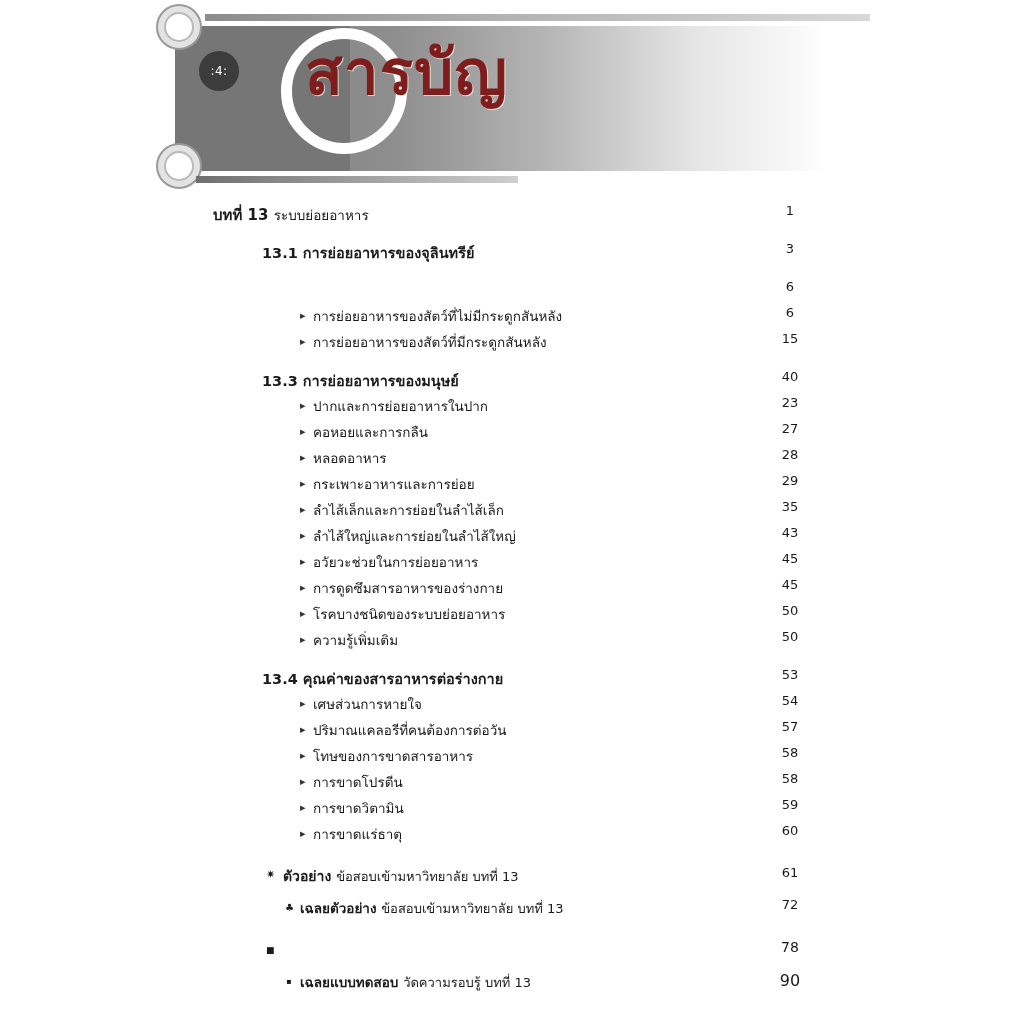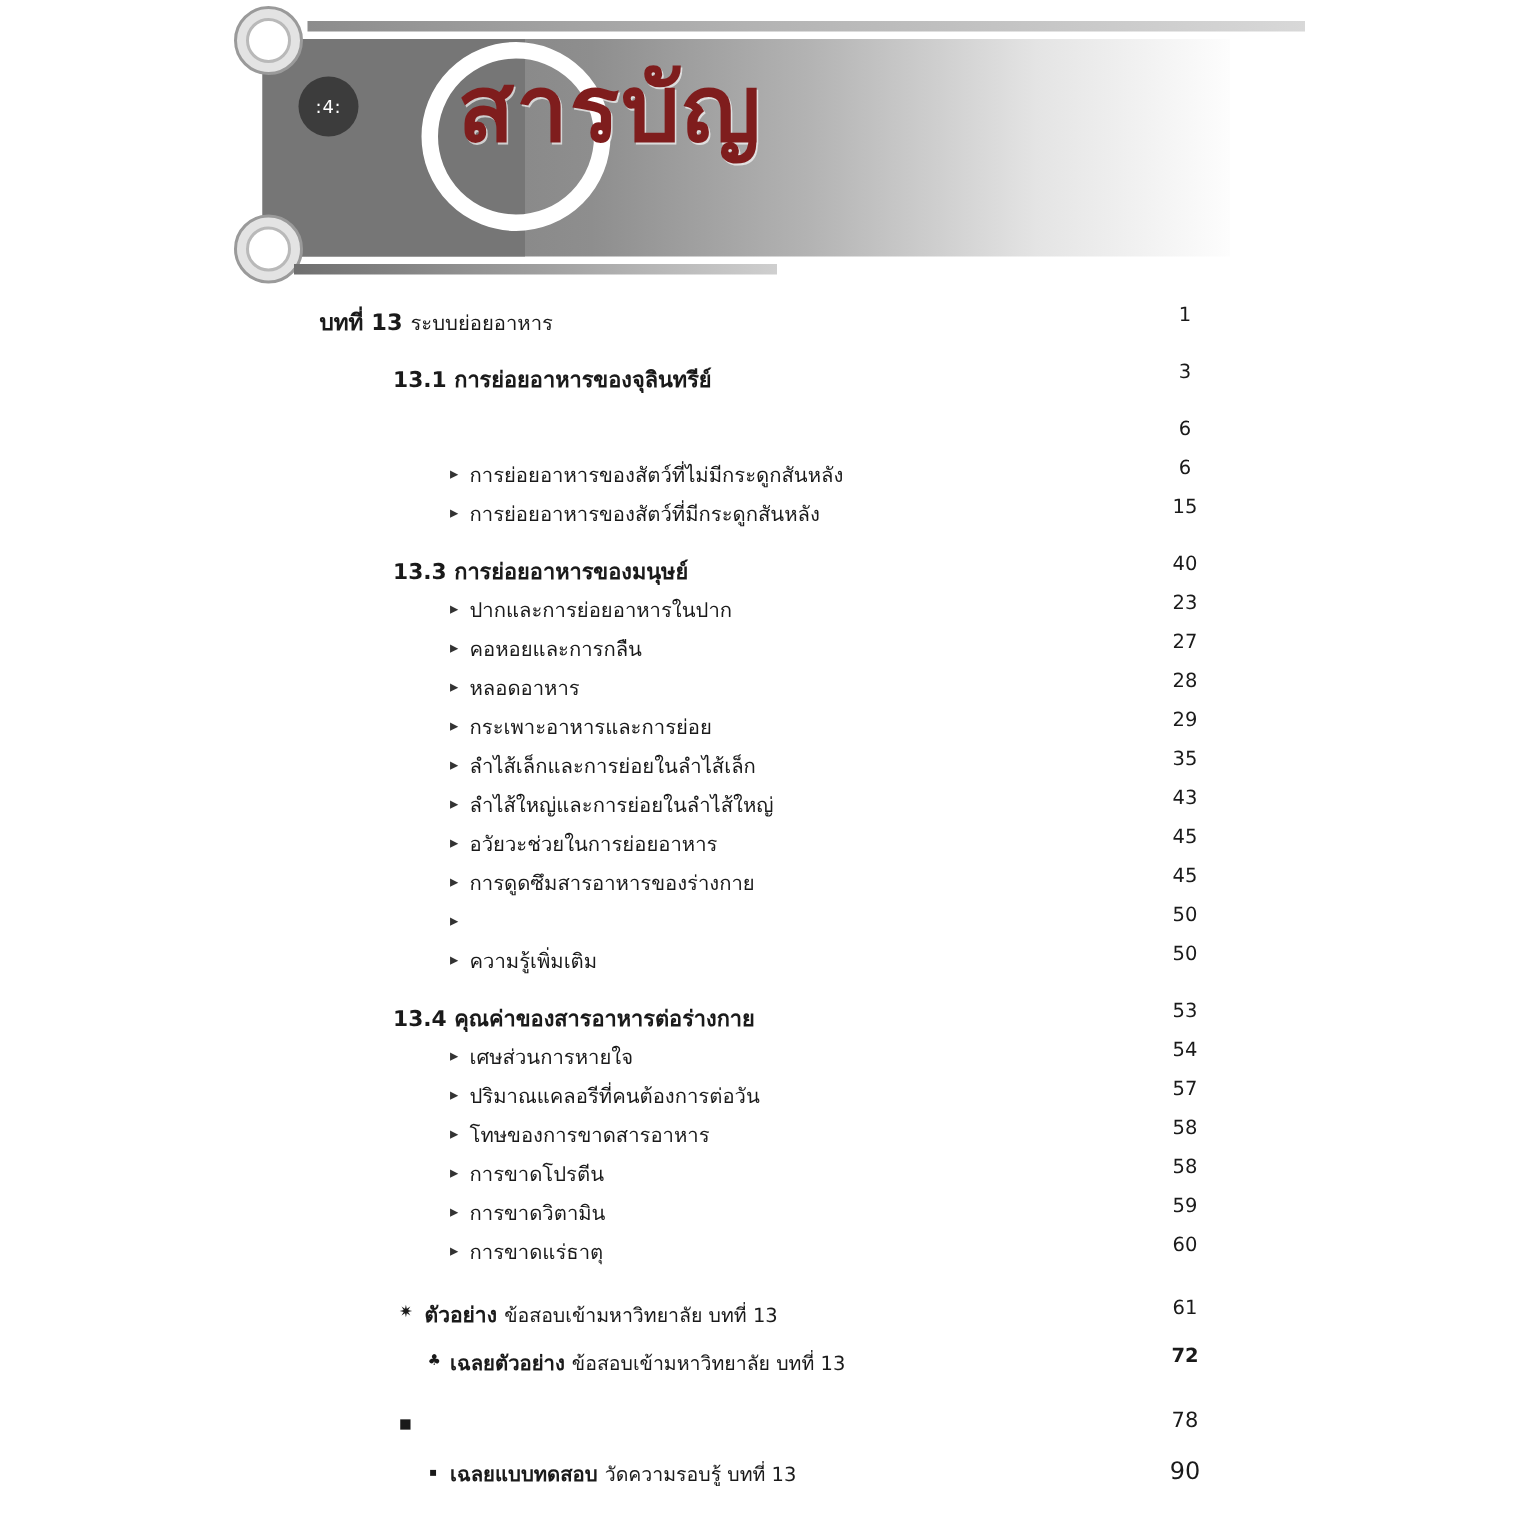--- a/index.html
+++ b/index.html
@@ -148,21 +148,21 @@
     color: #333;
   }
 
   .lv-exam { padding-left: 283px; font-size: 14px; font-weight: bold; margin-top: 16px; }
   .lv-exam .sub { font-weight: normal; font-size: 13px; }
   .lv-exam .page { font-weight: normal; font-size: 13px; }
   .lv-exam .marker { position: absolute; left: 266px; top: 3px; font-size: 11px; }
 
   .lv-answer { padding-left: 300px; font-size: 13.5px; font-weight: bold; margin-top: 6px; }
   .lv-answer .sub { font-weight: normal; font-size: 13px; }
-  .lv-answer .page { font-weight: bold; font-size: 13px; text-align: center; }
+  .lv-answer .page { font-weight: normal; font-size: 13px; text-align: center; }
   .lv-answer .marker { position: absolute; left: 285px; top: 5px; font-size: 10px; }
 
   .lv-test { padding-left: 283px; font-size: 14px; font-weight: bold; margin-top: 16px; }
   .lv-test .sub { font-weight: normal; font-size: 13px; }
   .lv-test .page { font-weight: normal; font-size: 14px; }
   .lv-test .marker { position: absolute; left: 266px; top: 6px; font-size: 9px; }
 
   .lv-testans { padding-left: 300px; font-size: 13.5px; font-weight: bold; margin-top: 6px; }
   .lv-testans .sub { font-weight: normal; font-size: 13px; }
   .lv-testans .page { font-weight: normal; font-size: 16px; }
@@ -253,20 +253,21 @@
     <span class="label">อวัยวะช่วยในการย่อยอาหาร</span>
     <span class="page">45</span>
   </div>
   <div class="row lv-item">
     <span class="bullet">▸</span>
     <span class="label">การดูดซึมสารอาหารของร่างกาย</span>
     <span class="page">45</span>
   </div>
   <div class="row lv-item">
     <span class="bullet">▸</span>
+    <span class="label">โรคบางชนิดของระบบย่อยอาหาร</span>
     <span class="page">50</span>
   </div>
   <div class="row lv-item">
     <span class="bullet">▸</span>
     <span class="label">ความรู้เพิ่มเติม</span>
     <span class="page">50</span>
   </div>
 
   <div class="row lv-section">
     <span class="label">13.4 คุณค่าของสารอาหารต่อร่างกาย</span>

